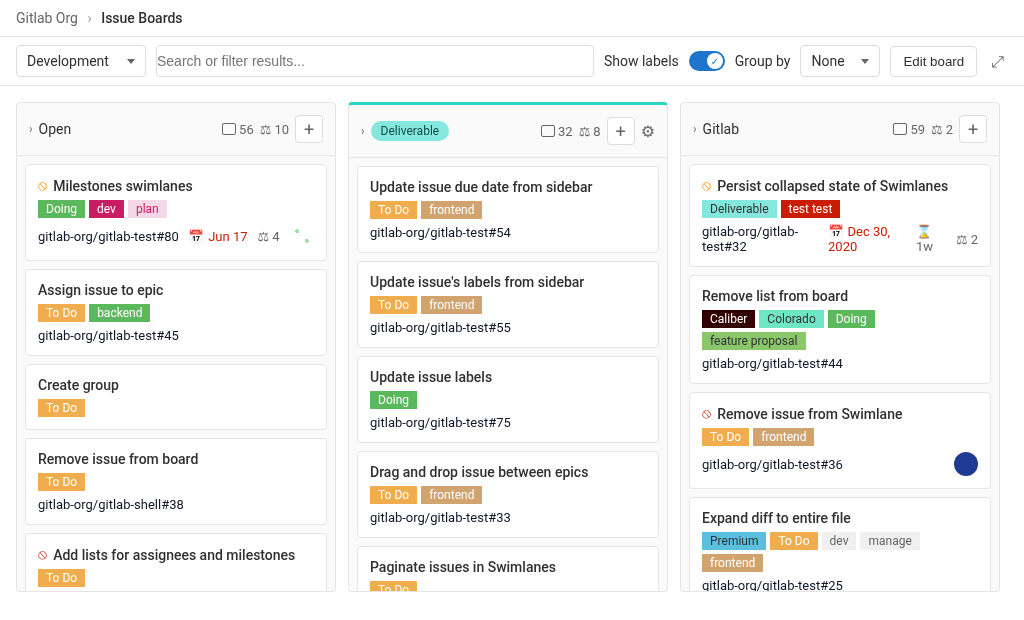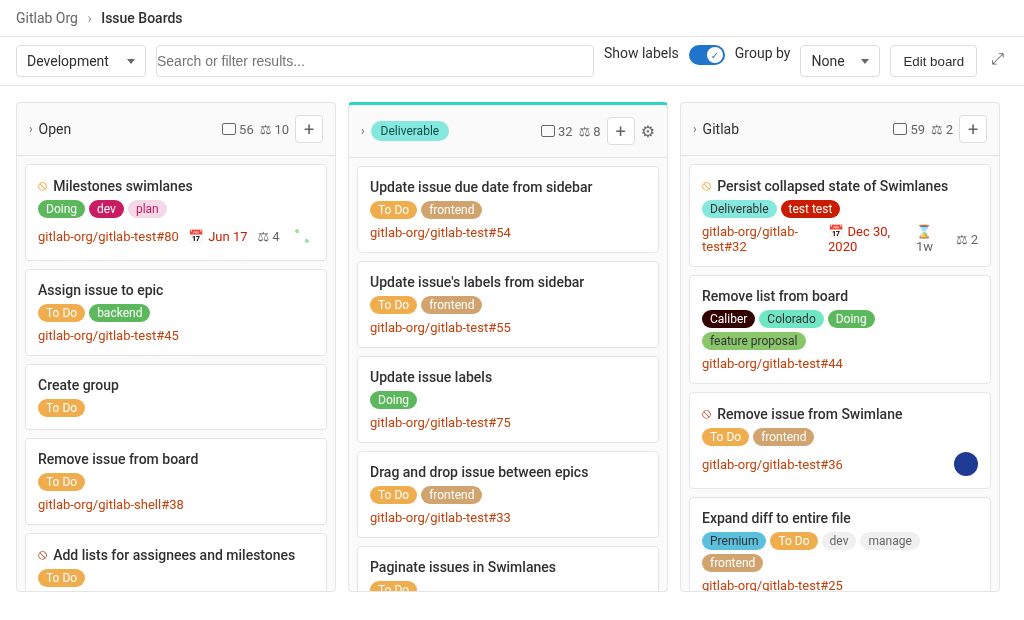--- a/index.html
+++ b/index.html
@@ -15,20 +15,21 @@
 .breadcrumb {
   padding: 10px 16px;
   color: #666;
   font-size: 14px;
 }
 .breadcrumb a { color: #666; text-decoration: none; }
 .breadcrumb .sep { margin: 0 6px; color: #999; }
 .breadcrumb .current { color: #303030; font-weight: 500; }
 .toolbar {
   display: flex;
+  align-items: center;
   gap: 10px;
   padding: 8px 16px;
   border-top: 1px solid #e5e5e5;
   border-bottom: 1px solid #e5e5e5;
 }
 .select {
   display: flex;
   align-items: center;
   justify-content: space-between;
   border: 1px solid #ddd;
@@ -153,32 +154,32 @@
 .card-title {
   font-weight: 500;
   display: flex;
   align-items: center;
   gap: 6px;
 }
 .labels { display: flex; flex-wrap: wrap; gap: 4px; }
 .label {
   font-size: 12px;
   padding: 2px 8px;
-  border-radius: 9px;
+  border-radius: 0;
   color: #fff;
   white-space: nowrap;
 }
 .card-meta {
   display: flex;
   align-items: center;
   gap: 10px;
   color: #666;
   font-size: 13px;
 }
-.ref { color: #c2410c; }
+.ref { color: #0f172a; }
 .date { color: #c91c00; display: inline-flex; align-items: center; gap: 4px; }
 .date.past { color: #c91c00; }
 .avatar {
   width: 24px; height: 24px;
   border-radius: 50%;
   background: #e8f5e9;
   margin-left: auto;
 }
 .avatar.patt { background: radial-gradient(circle at 30% 30%, #9fe4a3 2px, transparent 2px), radial-gradient(circle at 70% 70%, #9fe4a3 2px, transparent 2px), #fff; }
 .avatar.blue { background: radial-gradient(circle at 50% 50%, #1f3a93 60%, #1f3a93 60%); }

